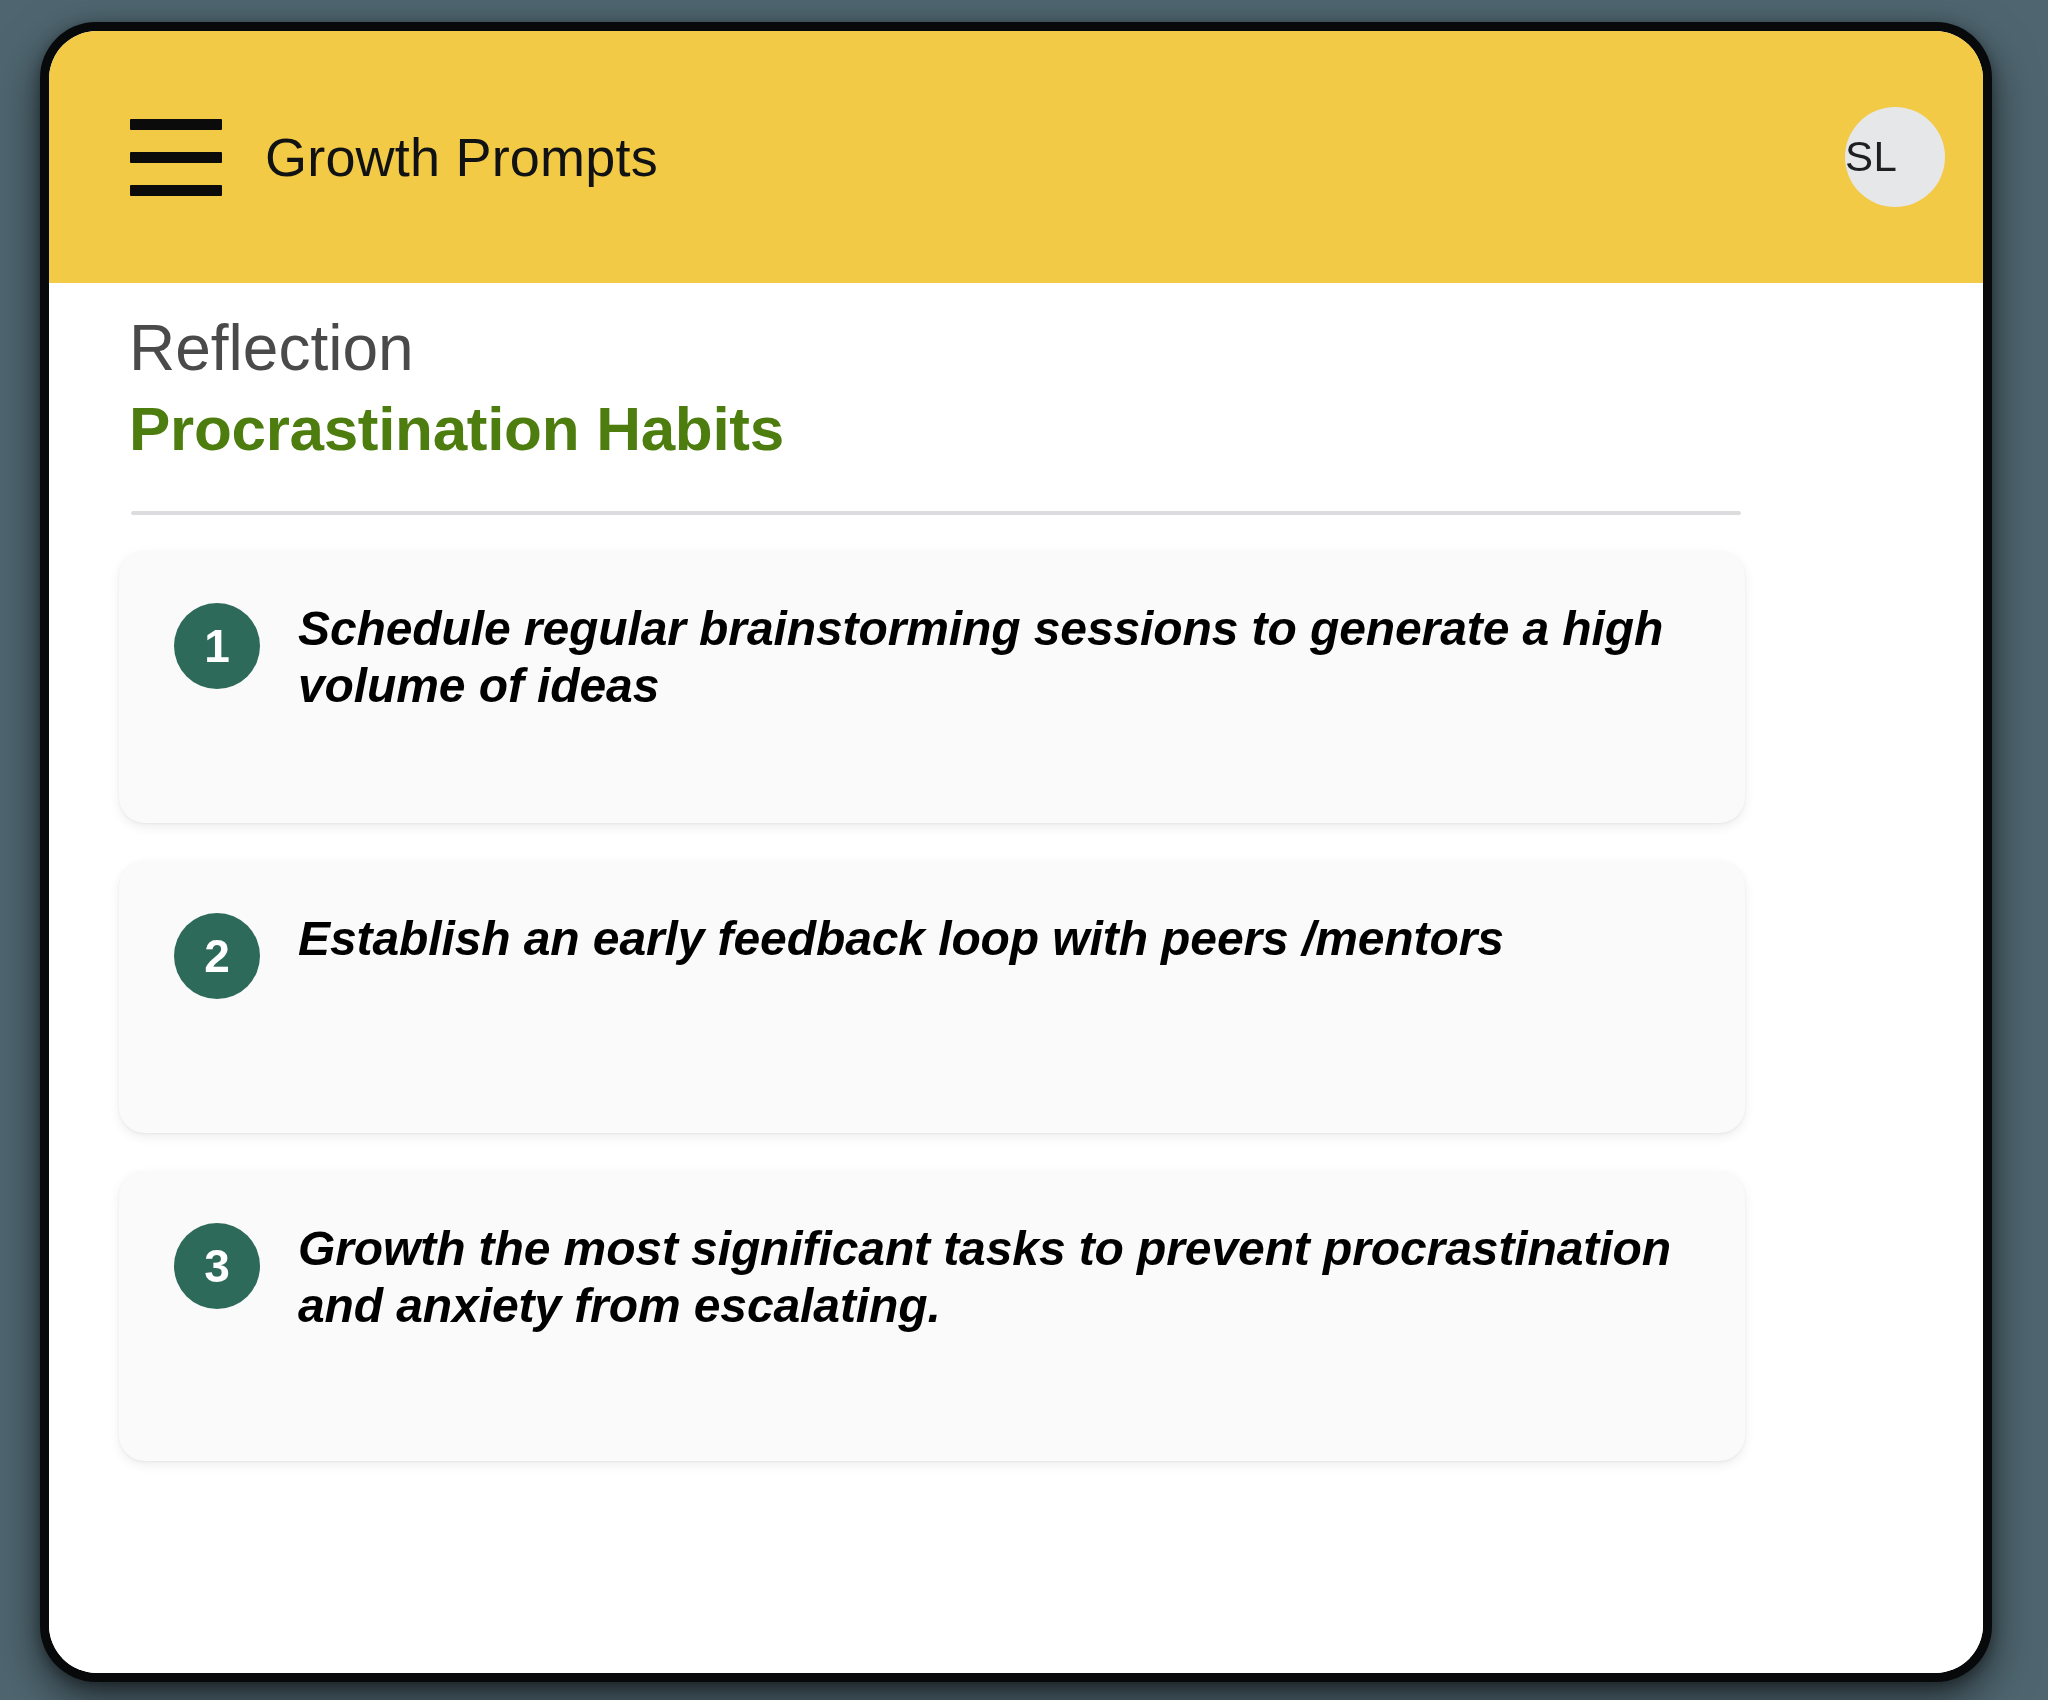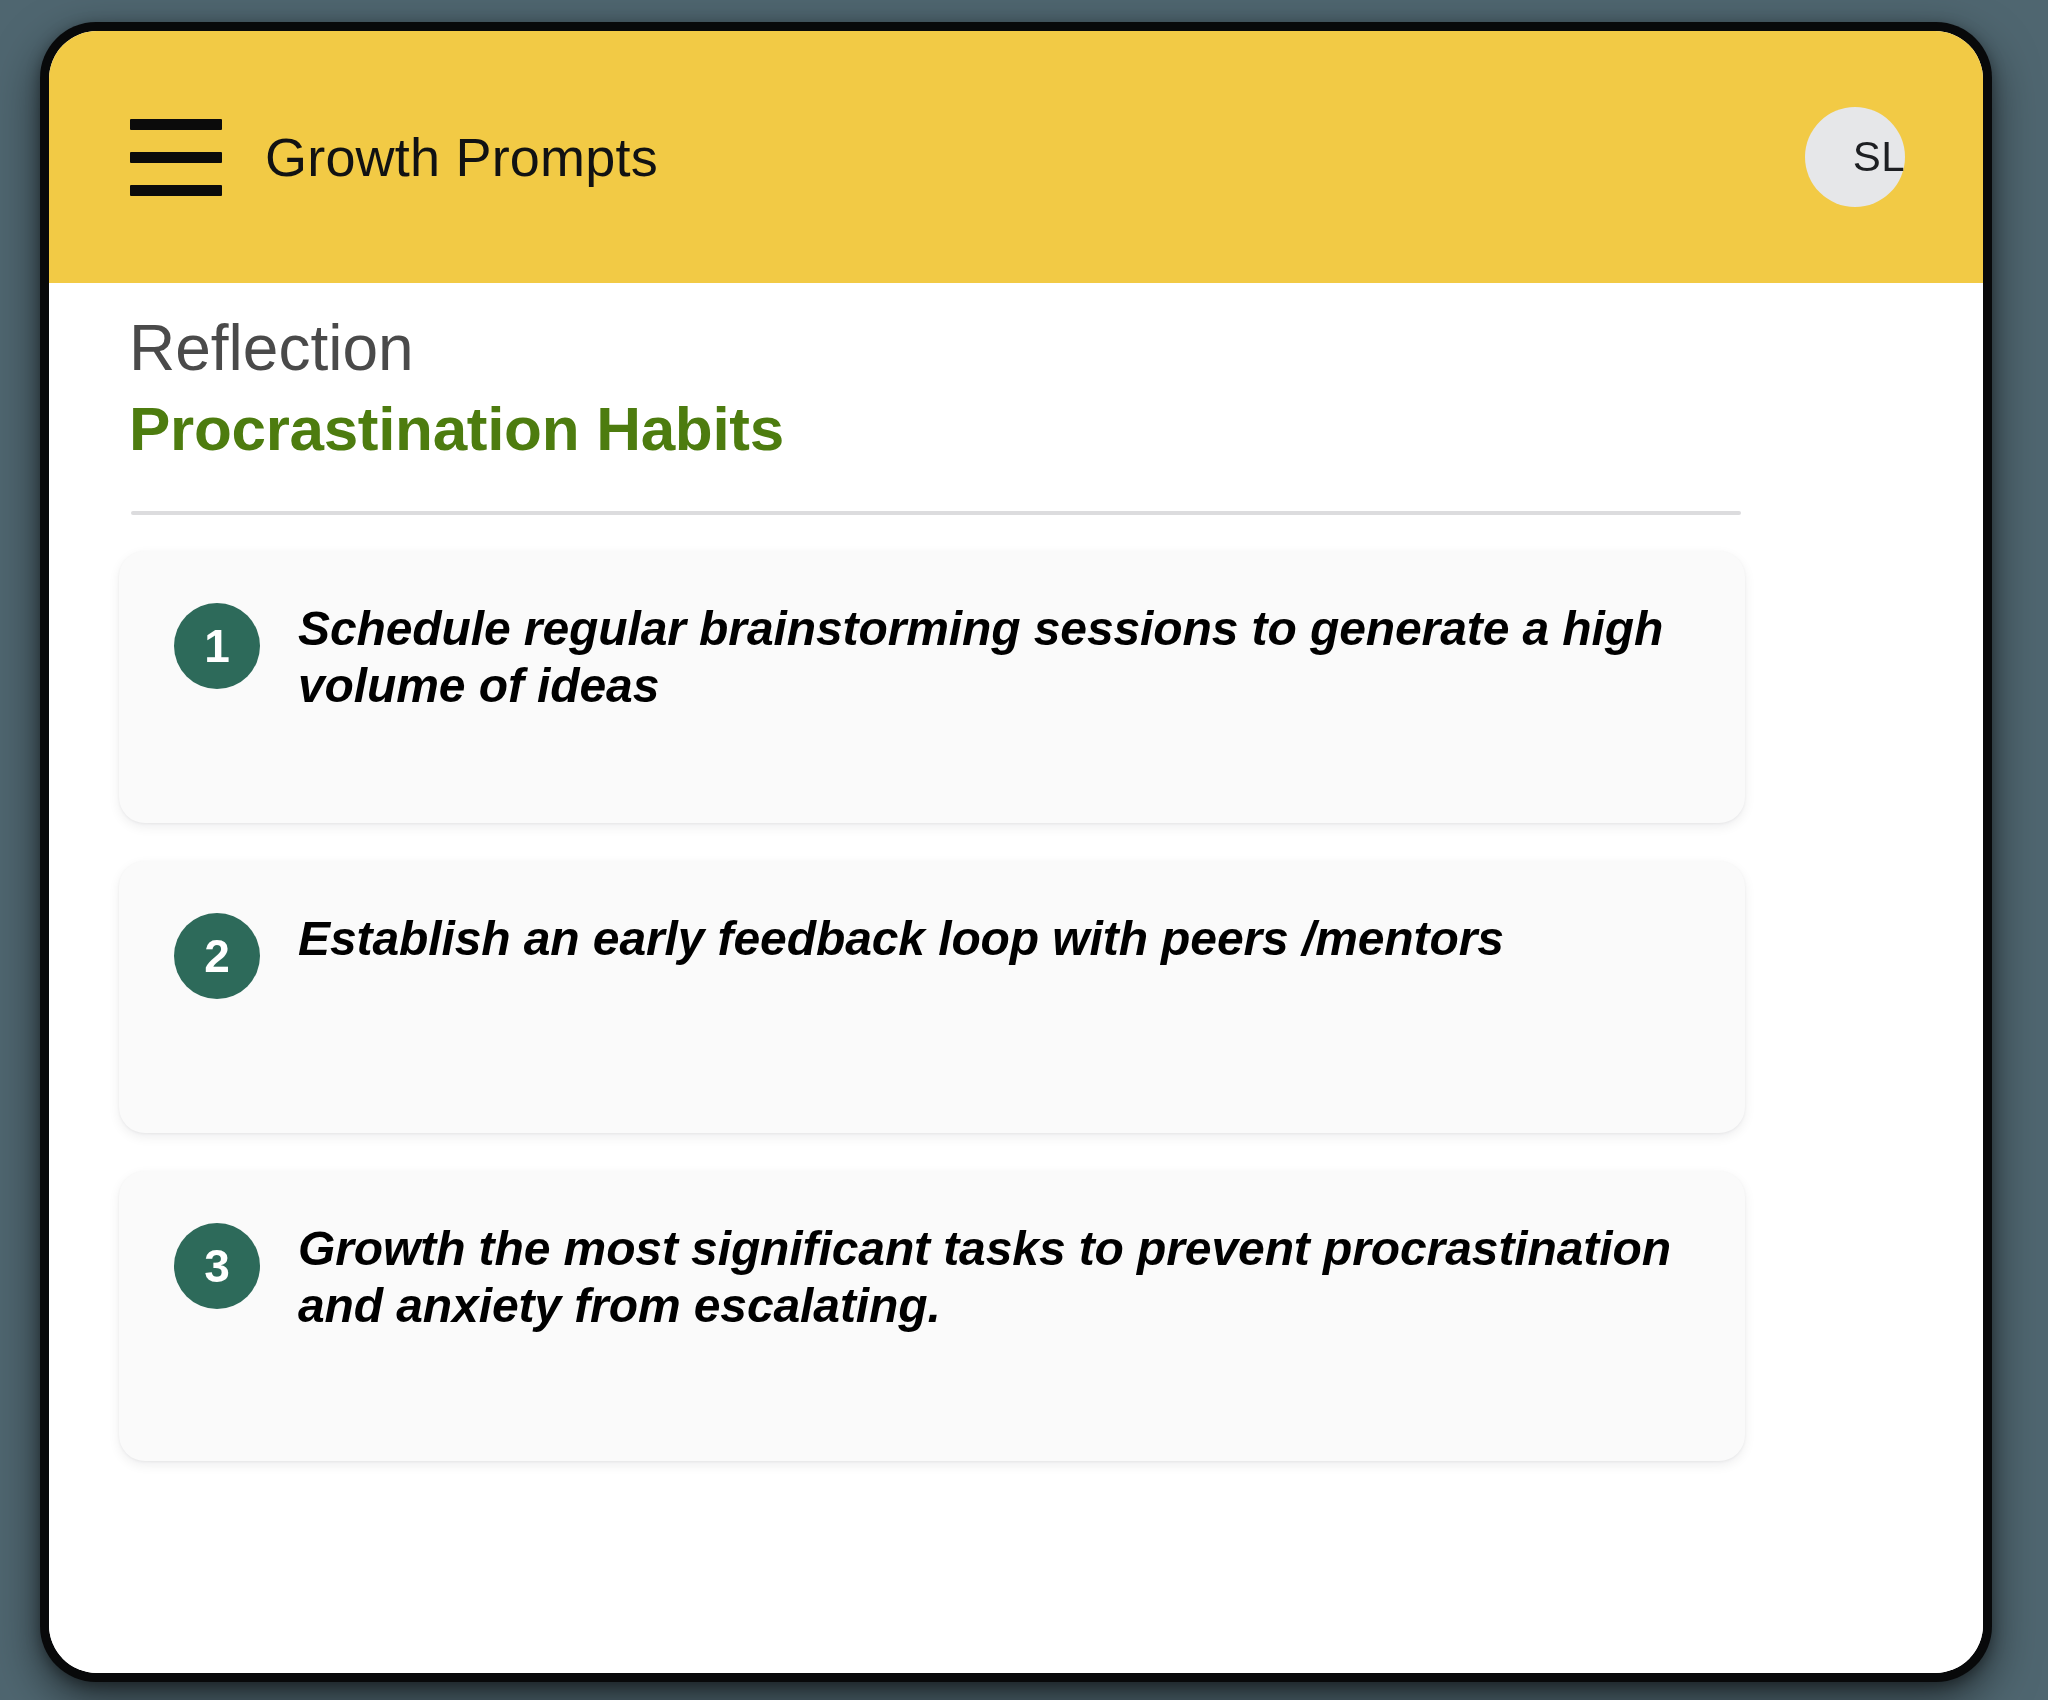--- a/index.html
+++ b/index.html
@@ -40,20 +40,21 @@
   
   #app-bar {
     position: absolute;
     left: 0;
     top: 0;
     width: 100%;
     height: 252px;
     background: #f2ca45;
     display: flex;
     align-items: center;
+    padding-left: 40px;
   }
   #menu-button {
     position: absolute;
     left: 81px;
     top: 86px;
     width: 92px;
     height: 80px;
     cursor: pointer;
     display: flex;
     flex-direction: column;
@@ -80,21 +81,21 @@
   #avatar {
     position: absolute;
     right: 78px;
     top: 76px;
     width: 100px;
     height: 100px;
     border-radius: 50%;
     background: #e6e7e9;
     display: flex;
     align-items: center;
-    justify-content: flex-end;
+    justify-content: flex-start;
     font-size: 42px;
     color: #1d1f22;
     letter-spacing: 0.5px;
     cursor: pointer;
   }
 
   
   #content {
     position: absolute;
     left: 0;

